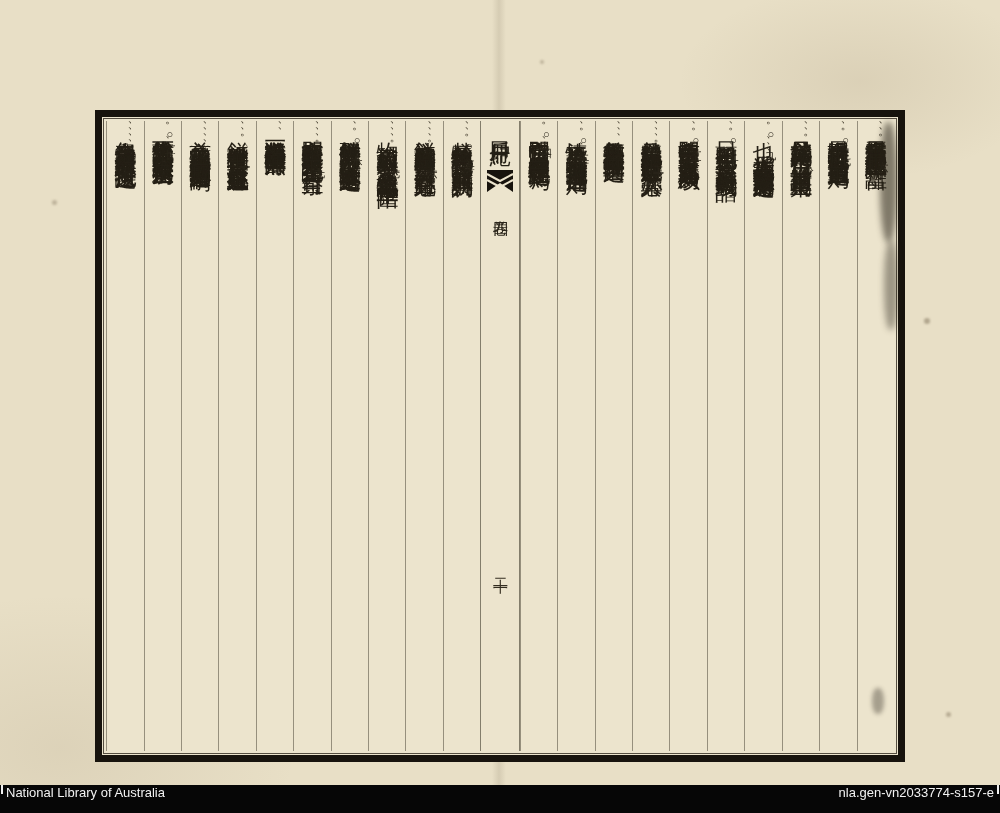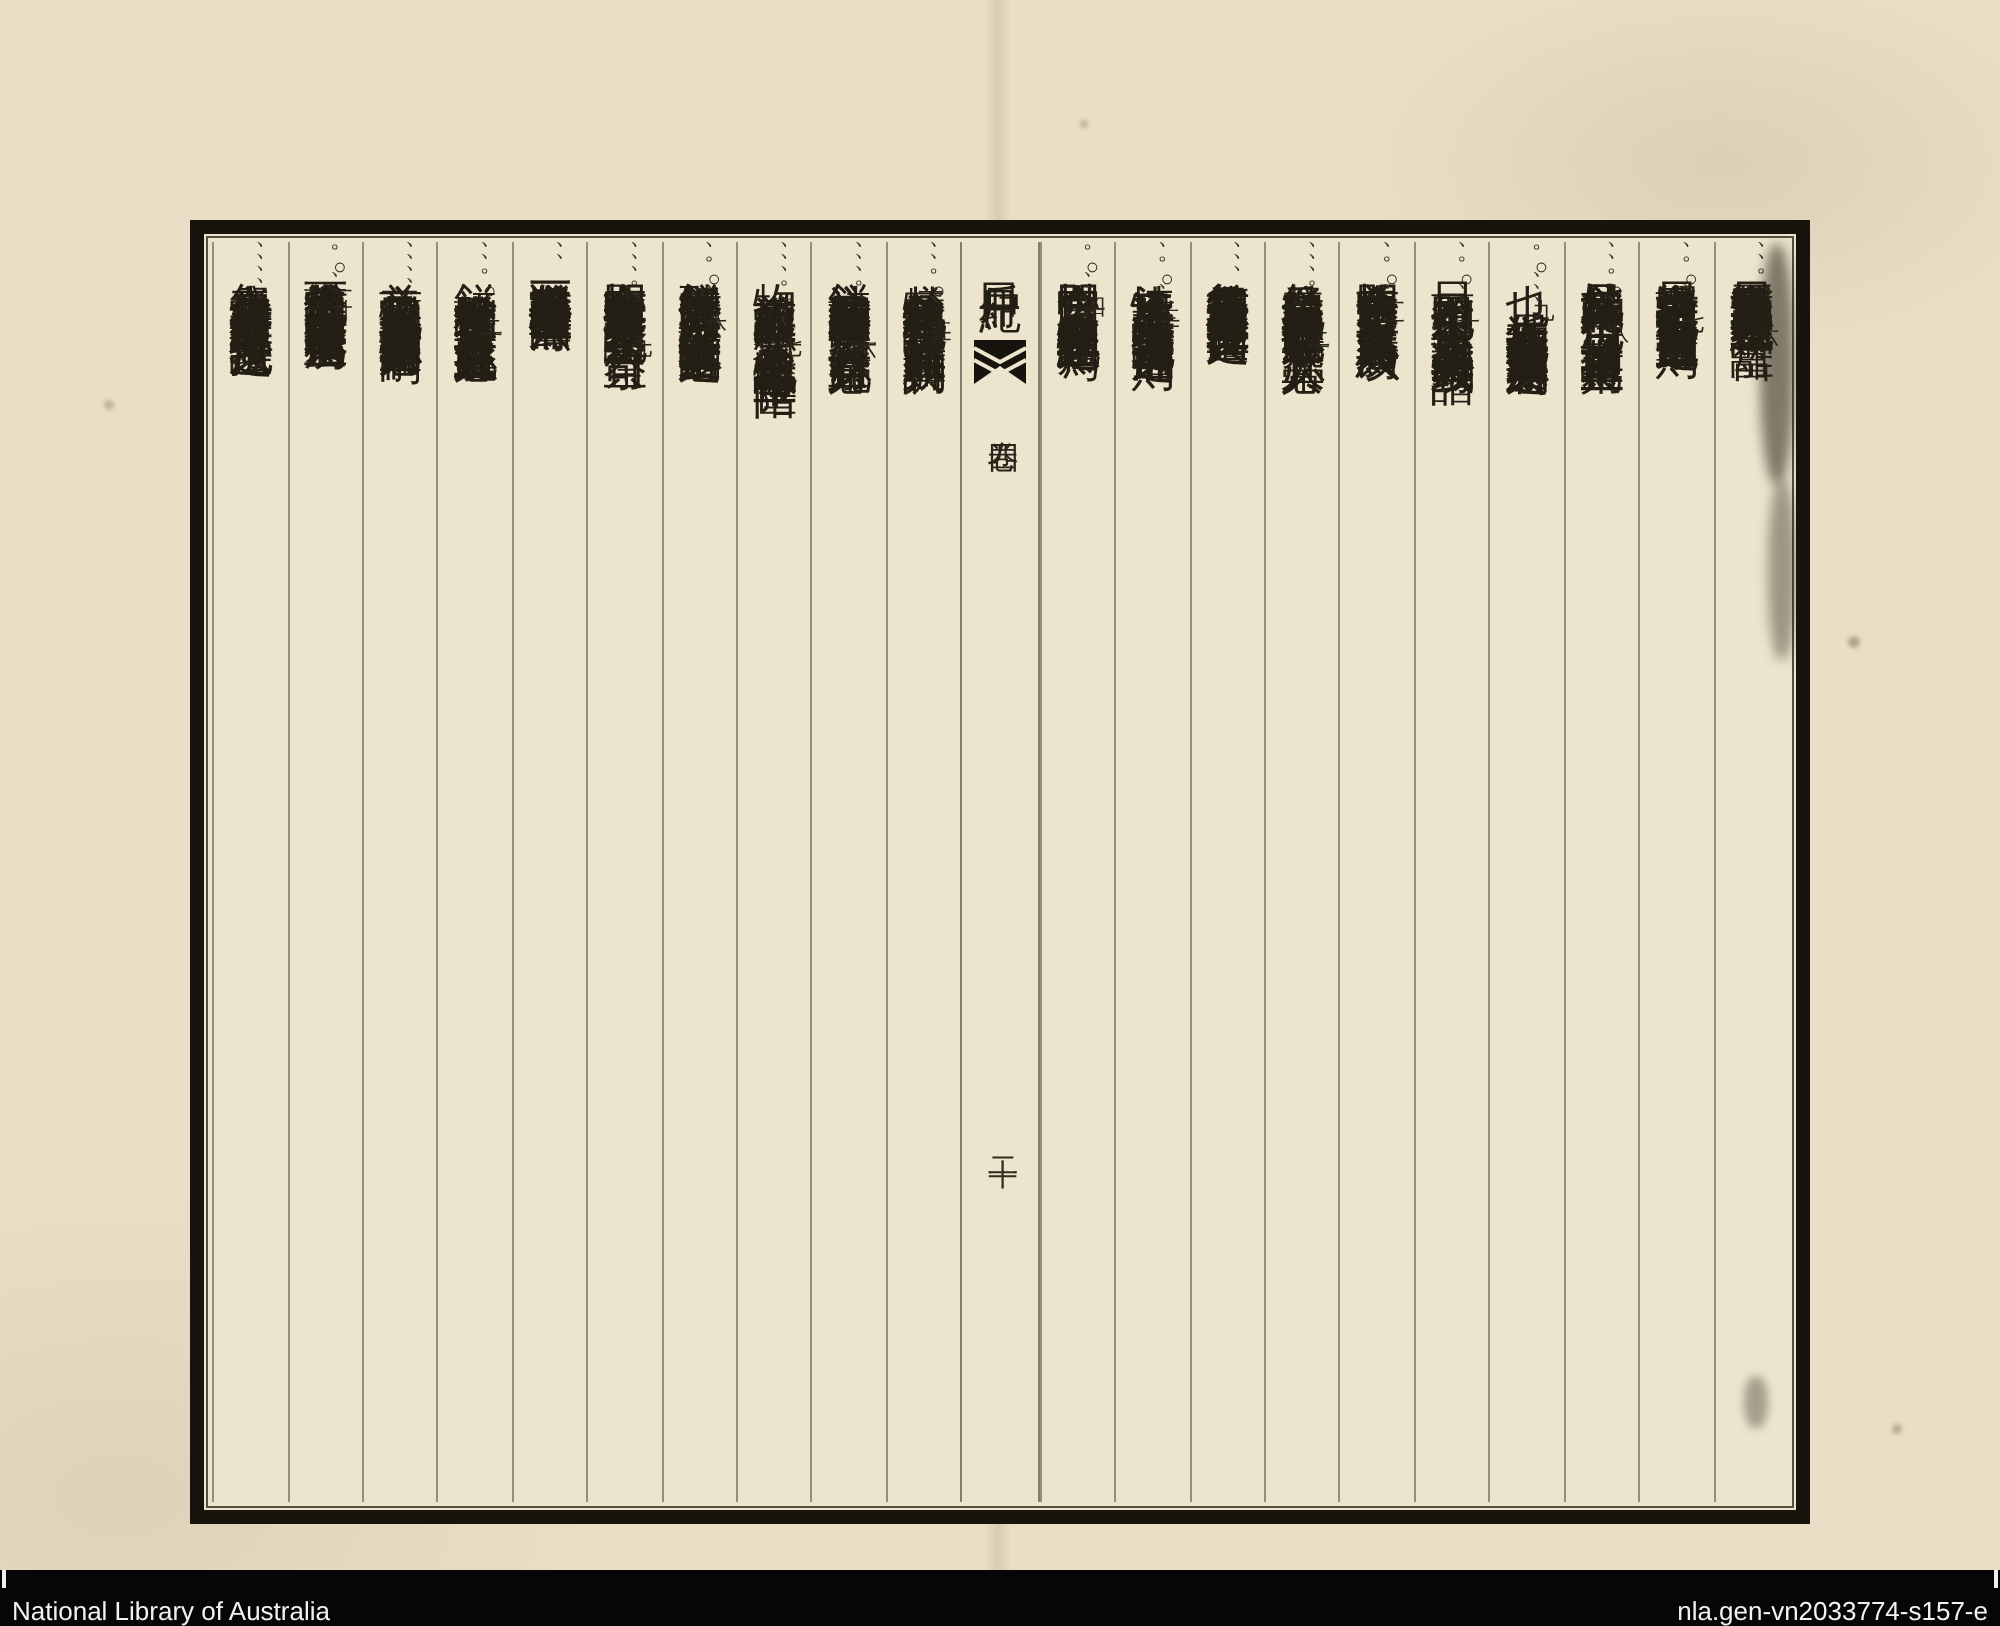--- a/index.html
+++ b/index.html
@@ -37,21 +37,21 @@
 
   .banxin{flex:1 0 0;min-width:0;position:relative;border-left:1px solid rgba(46,40,28,.55);
     border-right:1px solid rgba(46,40,28,.55);display:flex;flex-direction:column;align-items:center;}
   .bx-title{writing-mode:vertical-rl;text-orientation:upright;font-size:21px;letter-spacing:2px;margin-top:3px;}
   .fishtail{margin-top:38px;}
   .bx-vol{writing-mode:vertical-rl;text-orientation:upright;font-size:16px;letter-spacing:2px;margin-top:4px;color:#2a251a;}
   .bx-page{position:absolute;top:446px;left:50%;transform:translateX(-50%);
     writing-mode:vertical-rl;text-orientation:upright;font-size:15px;color:#332d20;}
 
   .footer{position:absolute;left:0;right:0;bottom:0;height:28px;background:#060606;
-    color:#f2f2f2;display:flex;justify-content:space-between;align-items:flex-end;
+    color:#f2f2f2;display:flex;justify-content:space-between;align-items:flex-start;
     font-family:"Liberation Sans","DejaVu Sans",sans-serif;font-size:13px;padding:0 6px;box-sizing:border-box;}
   .tick{position:absolute;top:0;width:2px;height:9px;background:#efefef;}
   .tick.l{left:1px;} .tick.r{right:1px;}
 </style>
 </head>
 <body>
 
 <div class="sheet">
 
   <div class="fold"></div>

